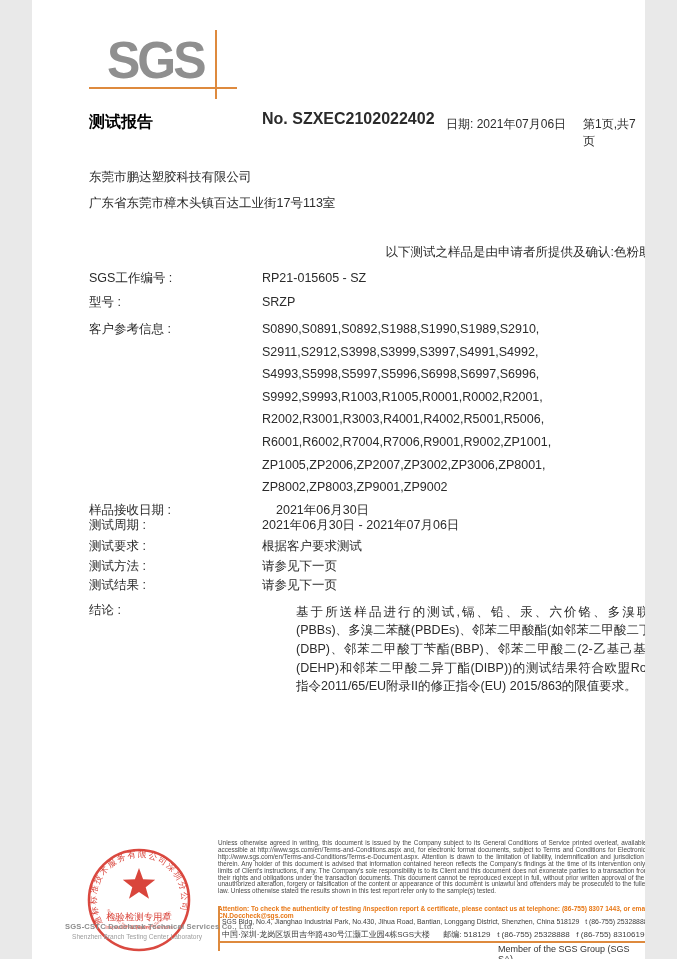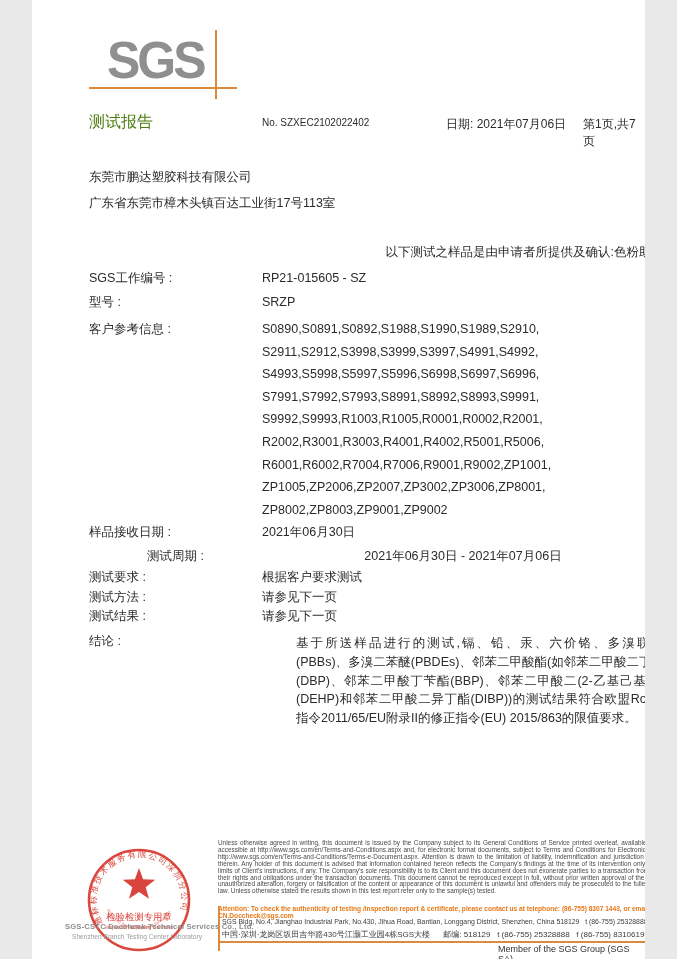--- a/index.html
+++ b/index.html
@@ -15,38 +15,38 @@
   
   .logo-text{
     position:absolute;left:75px;top:30px;
     font-size:50px;font-weight:700;letter-spacing:-3px;
     color:#8f8f8f;line-height:58px;
     transform:scaleY(1.05);transform-origin:top left;
   }
   .logo-hline{position:absolute;left:57px;top:87px;width:148px;height:2px;background:#de8a3e;}
   .logo-vline{position:absolute;left:183px;top:30px;width:2px;height:69px;background:#de8a3e;}
   
-  .doc-title{position:absolute;left:57px;top:112px;font-size:16px;font-weight:400;color:#4d7c0f;}
-  .report-no{position:absolute;left:230px;top:117px;font-size:10px;}
+  .doc-title{position:absolute;left:57px;top:112px;font-size:16px;font-weight:700;color:#000000;}
+  .report-no{position:absolute;left:230px;top:110px;font-size:16px;font-weight:bold;}
   .date-line{position:absolute;left:414px;top:116px;font-size:12px;}
   .page-info{position:absolute;left:551px;top:116px;font-size:12px;}
   
   .applicant{position:absolute;left:57px;top:164px;font-size:12.5px;line-height:26px;}
   
   .main{position:absolute;left:57px;top:245px;width:575px;font-size:12.5px;}
   .intro{margin:0 0 0 0;line-height:15px;text-align:right;}
   .frow{display:flex;align-items:flex-start;}
   .fl{width:173px;flex:0 0 173px;line-height:15px;}
   .fv{flex:1;line-height:15px;}
   .r-job{margin-top:11px;}
   .r-model{margin-top:9px;}
   .r-ref{margin-top:8px;justify-content:space-between;}
   .codes-line{line-height:22.6px;}
-  .r-received{margin-top:4px;}
-  .r-period{margin-top:9px;text-align:center;}
+  .r-received{margin-top:4px;gap:14px;}
+  .r-period{}
   .r-req{margin-top:6px;}
   .r-method{margin-top:5px;}
   .r-result{margin-top:4px;align-items:flex-end;}
   .r-conc{margin-top:10px;gap:34px;}
   .conclusion{line-height:18.6px;width:412px;text-align:justify;}
   
   .disclaimer{
     position:absolute;left:186px;top:840px;width:470px;
     font-size:6.4px;line-height:6.9px;color:#4a4a4a;text-align:justify;
   }
@@ -95,21 +95,20 @@
       <div class="fl">型号 :</div>
       <div class="fv">SRZP</div>
     </div>
 
     <div class="frow r-ref">
       <div class="fl" style="padding-top:4px;">客户参考信息 :</div>
       <div class="fv">
         <div class="codes-line">S0890,S0891,S0892,S1988,S1990,S1989,S2910,</div>
         <div class="codes-line">S2911,S2912,S3998,S3999,S3997,S4991,S4992,</div>
         <div class="codes-line">S4993,S5998,S5997,S5996,S6998,S6997,S6996,</div>
-        <div class="codes-line">S7991,S7992,S7993,S8991,S8992,S8993,S9991,</div>
         <div class="codes-line">S9992,S9993,R1003,R1005,R0001,R0002,R2001,</div>
         <div class="codes-line">R2002,R3001,R3003,R4001,R4002,R5001,R5006,</div>
         <div class="codes-line">R6001,R6002,R7004,R7006,R9001,R9002,ZP1001,</div>
         <div class="codes-line">ZP1005,ZP2006,ZP2007,ZP3002,ZP3006,ZP8001,</div>
         <div class="codes-line">ZP8002,ZP8003,ZP9001,ZP9002</div>
       </div>
     </div>
 
     <div class="frow r-received">
       <div class="fl">样品接收日期 :</div>

